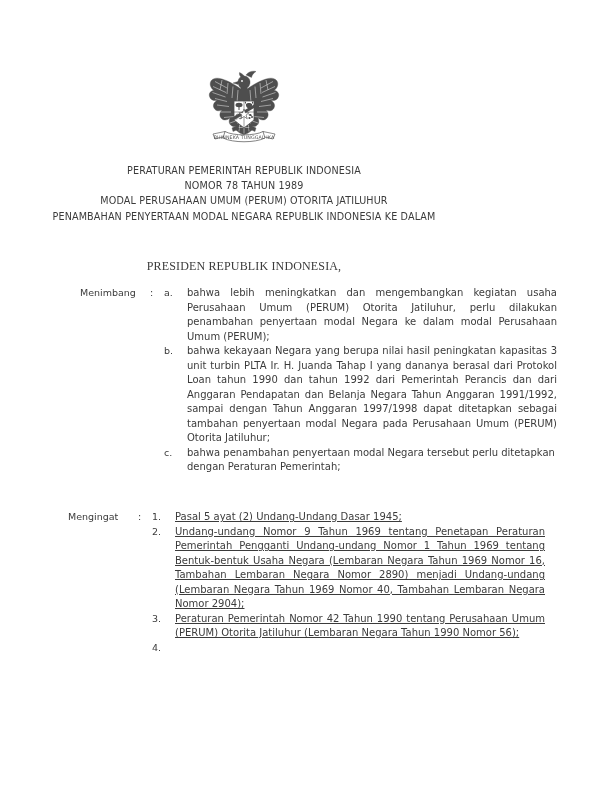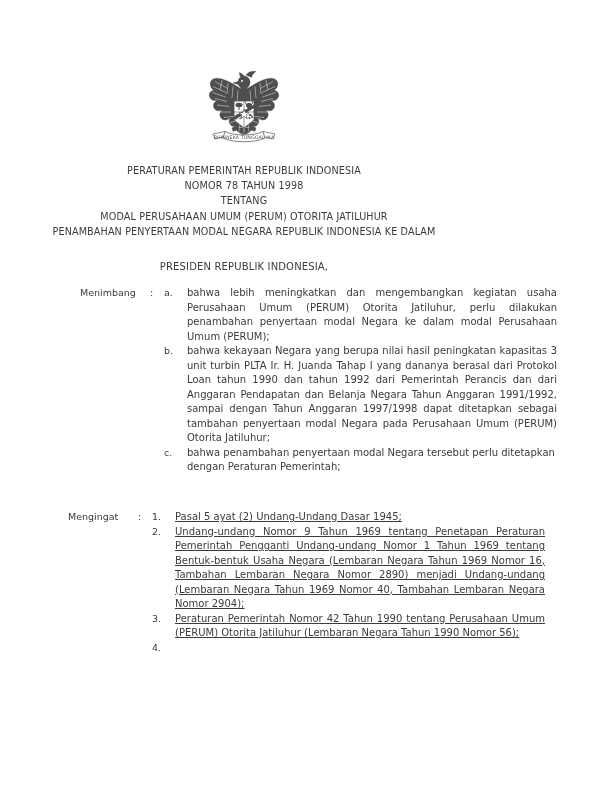--- a/index.html
+++ b/index.html
@@ -55,23 +55,24 @@
     letter-spacing: 0.15px;
     white-space: nowrap;
   }
 
   .presiden-line {
     position: absolute;
     left: 46px;
     right: 46px;
     top: 259px;
     text-align: center;
-    font-size: 10px;
+    font-size: 12px;
     line-height: 15.2px;
     letter-spacing: 0.15px;
+    font-family: Liberation Serif, serif;
   }
 
   
   .section {
     position: absolute;
     left: 68px;
     width: 477px;
   }
   #section-menimbang { top: 286px; margin-left: 12px; }
   #section-mengingat { top: 510px; text-decoration: underline; }
@@ -217,22 +218,21 @@
         <path d="M22 132 L46 127 L50 136 L26 142 Z" fill="#ffffff" stroke="#4e4e4e" stroke-width="1.3"></path>
         <path d="M146 132 L122 127 L118 136 L142 142 Z" fill="#ffffff" stroke="#4e4e4e" stroke-width="1.3"></path>
         <path d="M46 127 C62 136 106 136 122 127 L126 140 C106 150 62 150 42 140 Z" fill="#ffffff" stroke="#4e4e4e" stroke-width="1.4"></path>
         <text x="84" y="142" text-anchor="middle" font-family="DejaVu Sans, Liberation Sans, sans-serif" font-size="9.5" fill="#4e4e4e" letter-spacing="0.2">BHINNEKA TUNGGAL IKA</text>
       </g>
     </svg>
   </div>
 
   <div class="title-block">
     <div class="title-line">PERATURAN PEMERINTAH REPUBLIK INDONESIA</div>
-    <div class="title-line">NOMOR 78 TAHUN 1998</div>
-    <div class="title-line">TENTANG</div>
+    <div class="title-line">NOMOR 78 TAHUN 1989</div>
     <div class="title-line">MODAL PERUSAHAAN UMUM (PERUM) OTORITA JATILUHUR</div>
     <div class="title-line">PENAMBAHAN PENYERTAAN MODAL NEGARA REPUBLIK INDONESIA KE DALAM</div>
   </div>
 
   <div class="presiden-line">PRESIDEN REPUBLIK INDONESIA,</div>
 
   <div class="section" id="section-menimbang">
     <div class="items-list">
 
       <div class="item">

